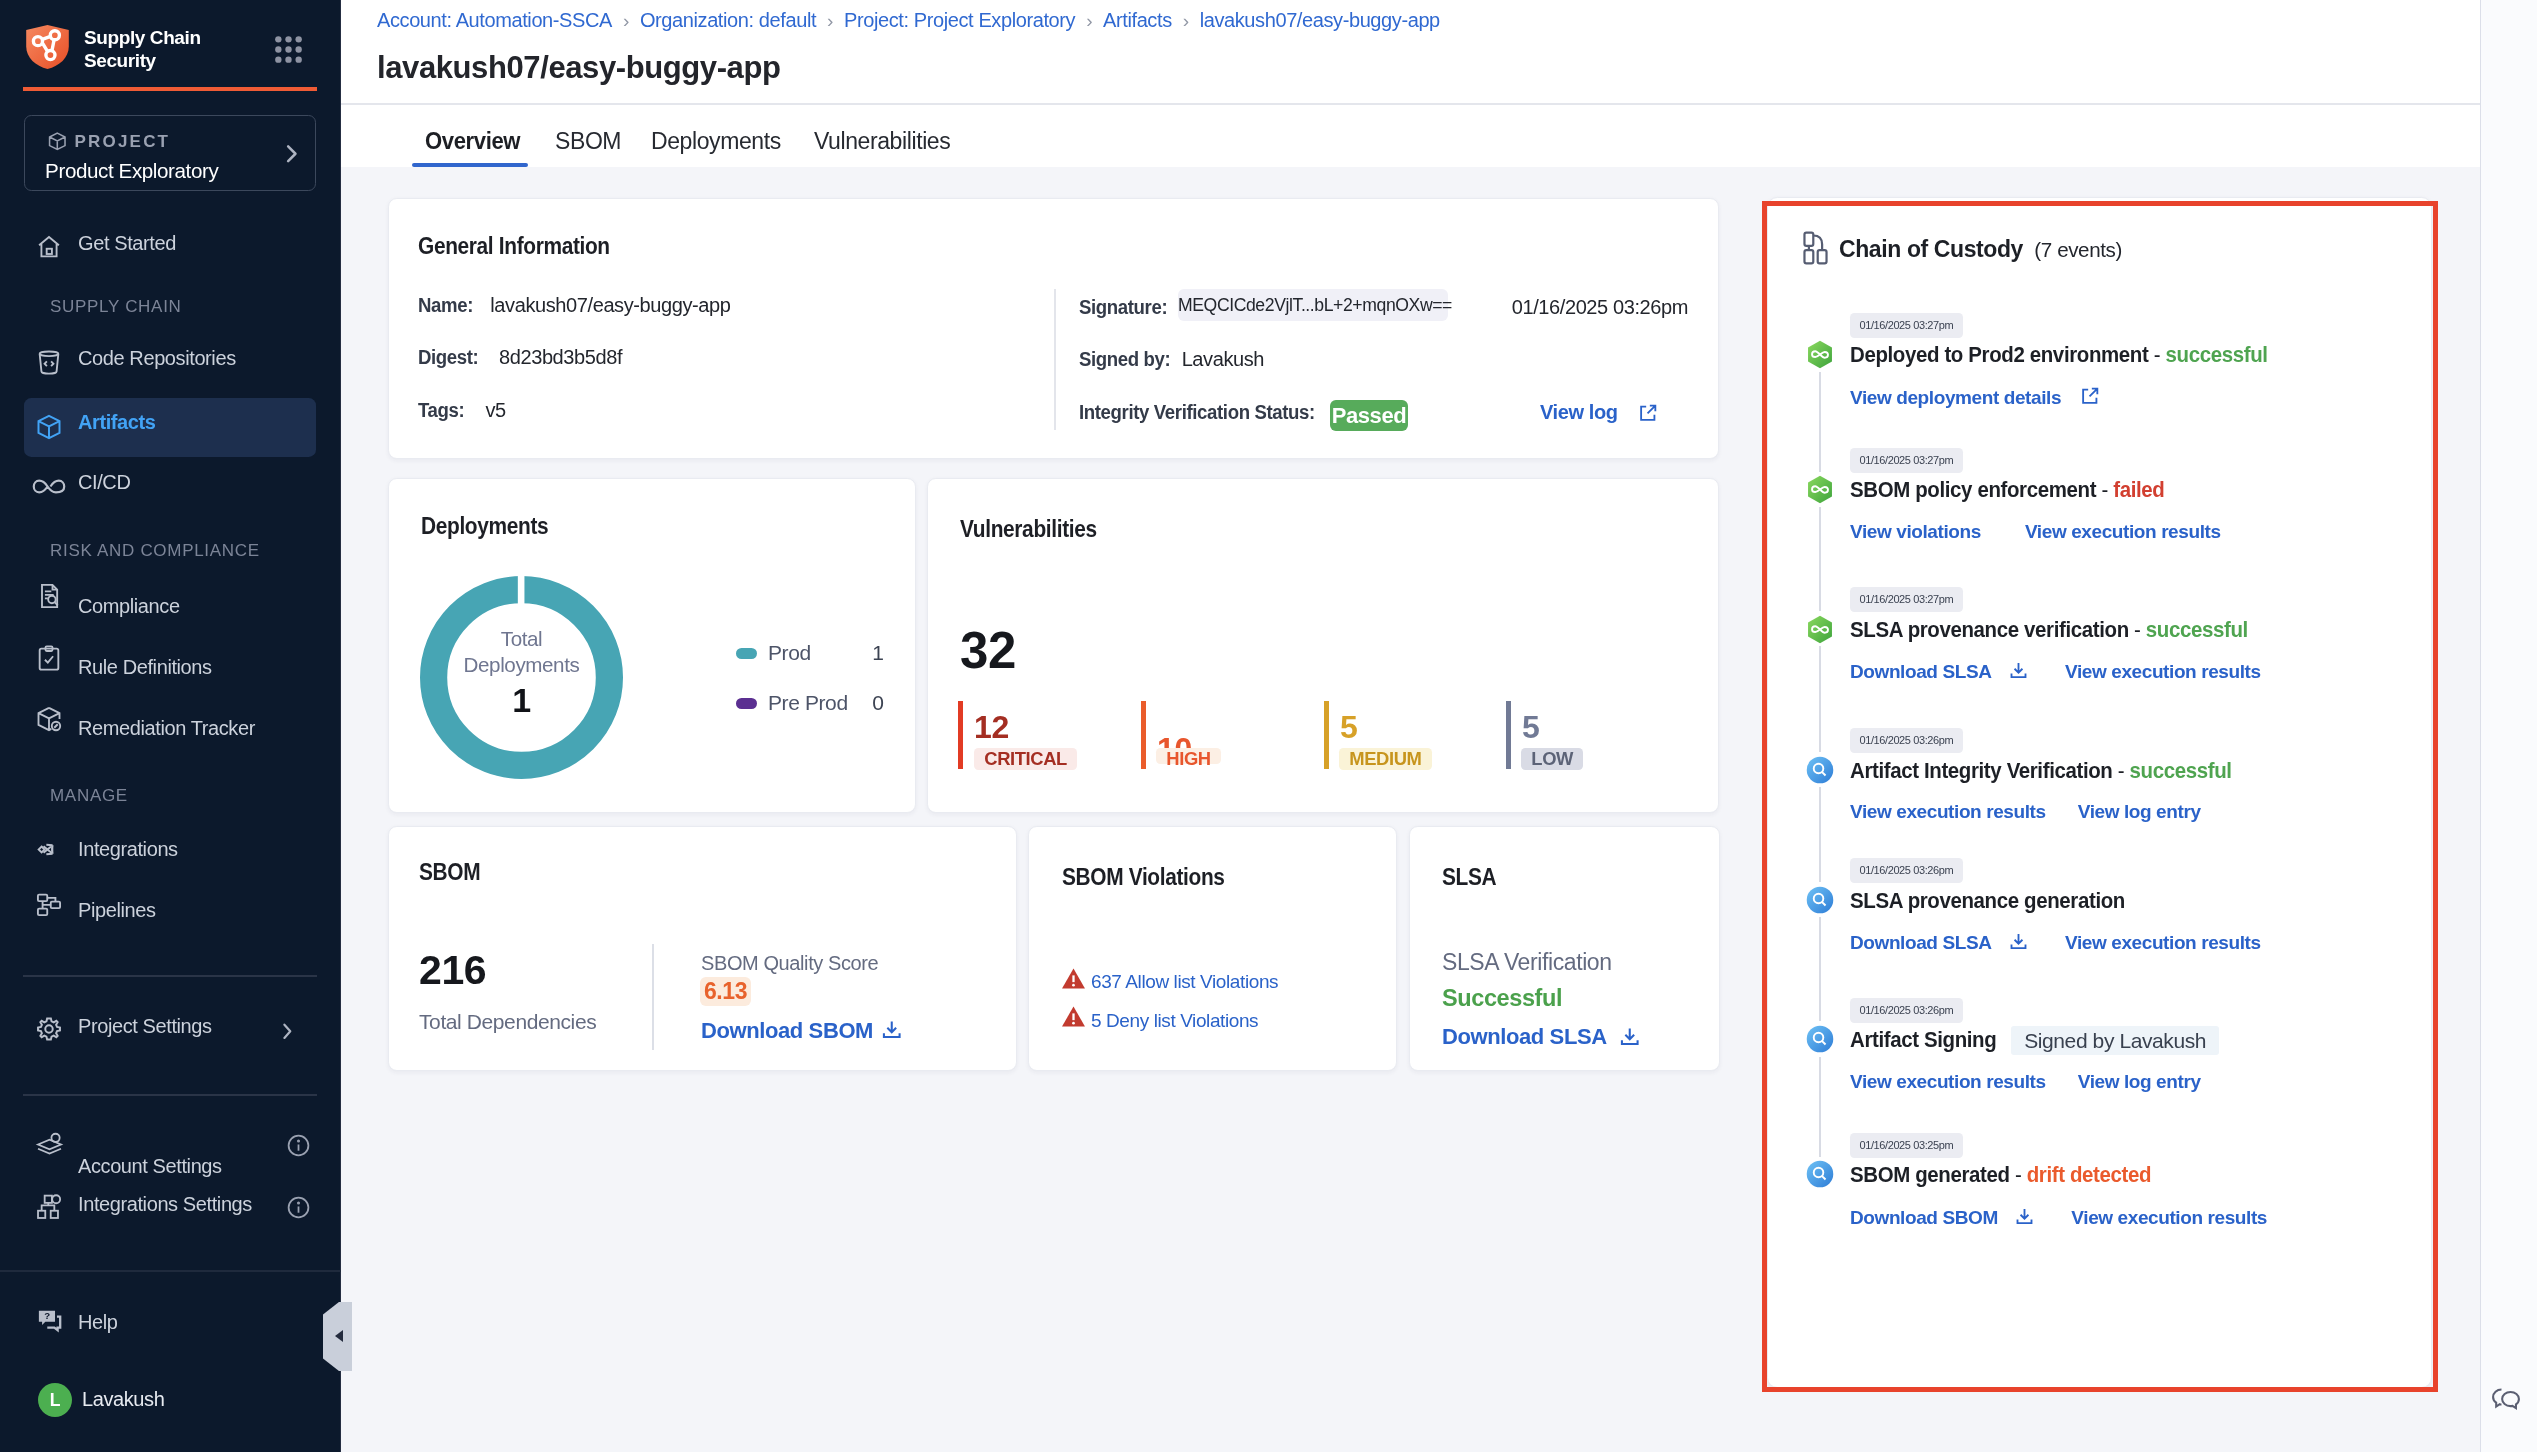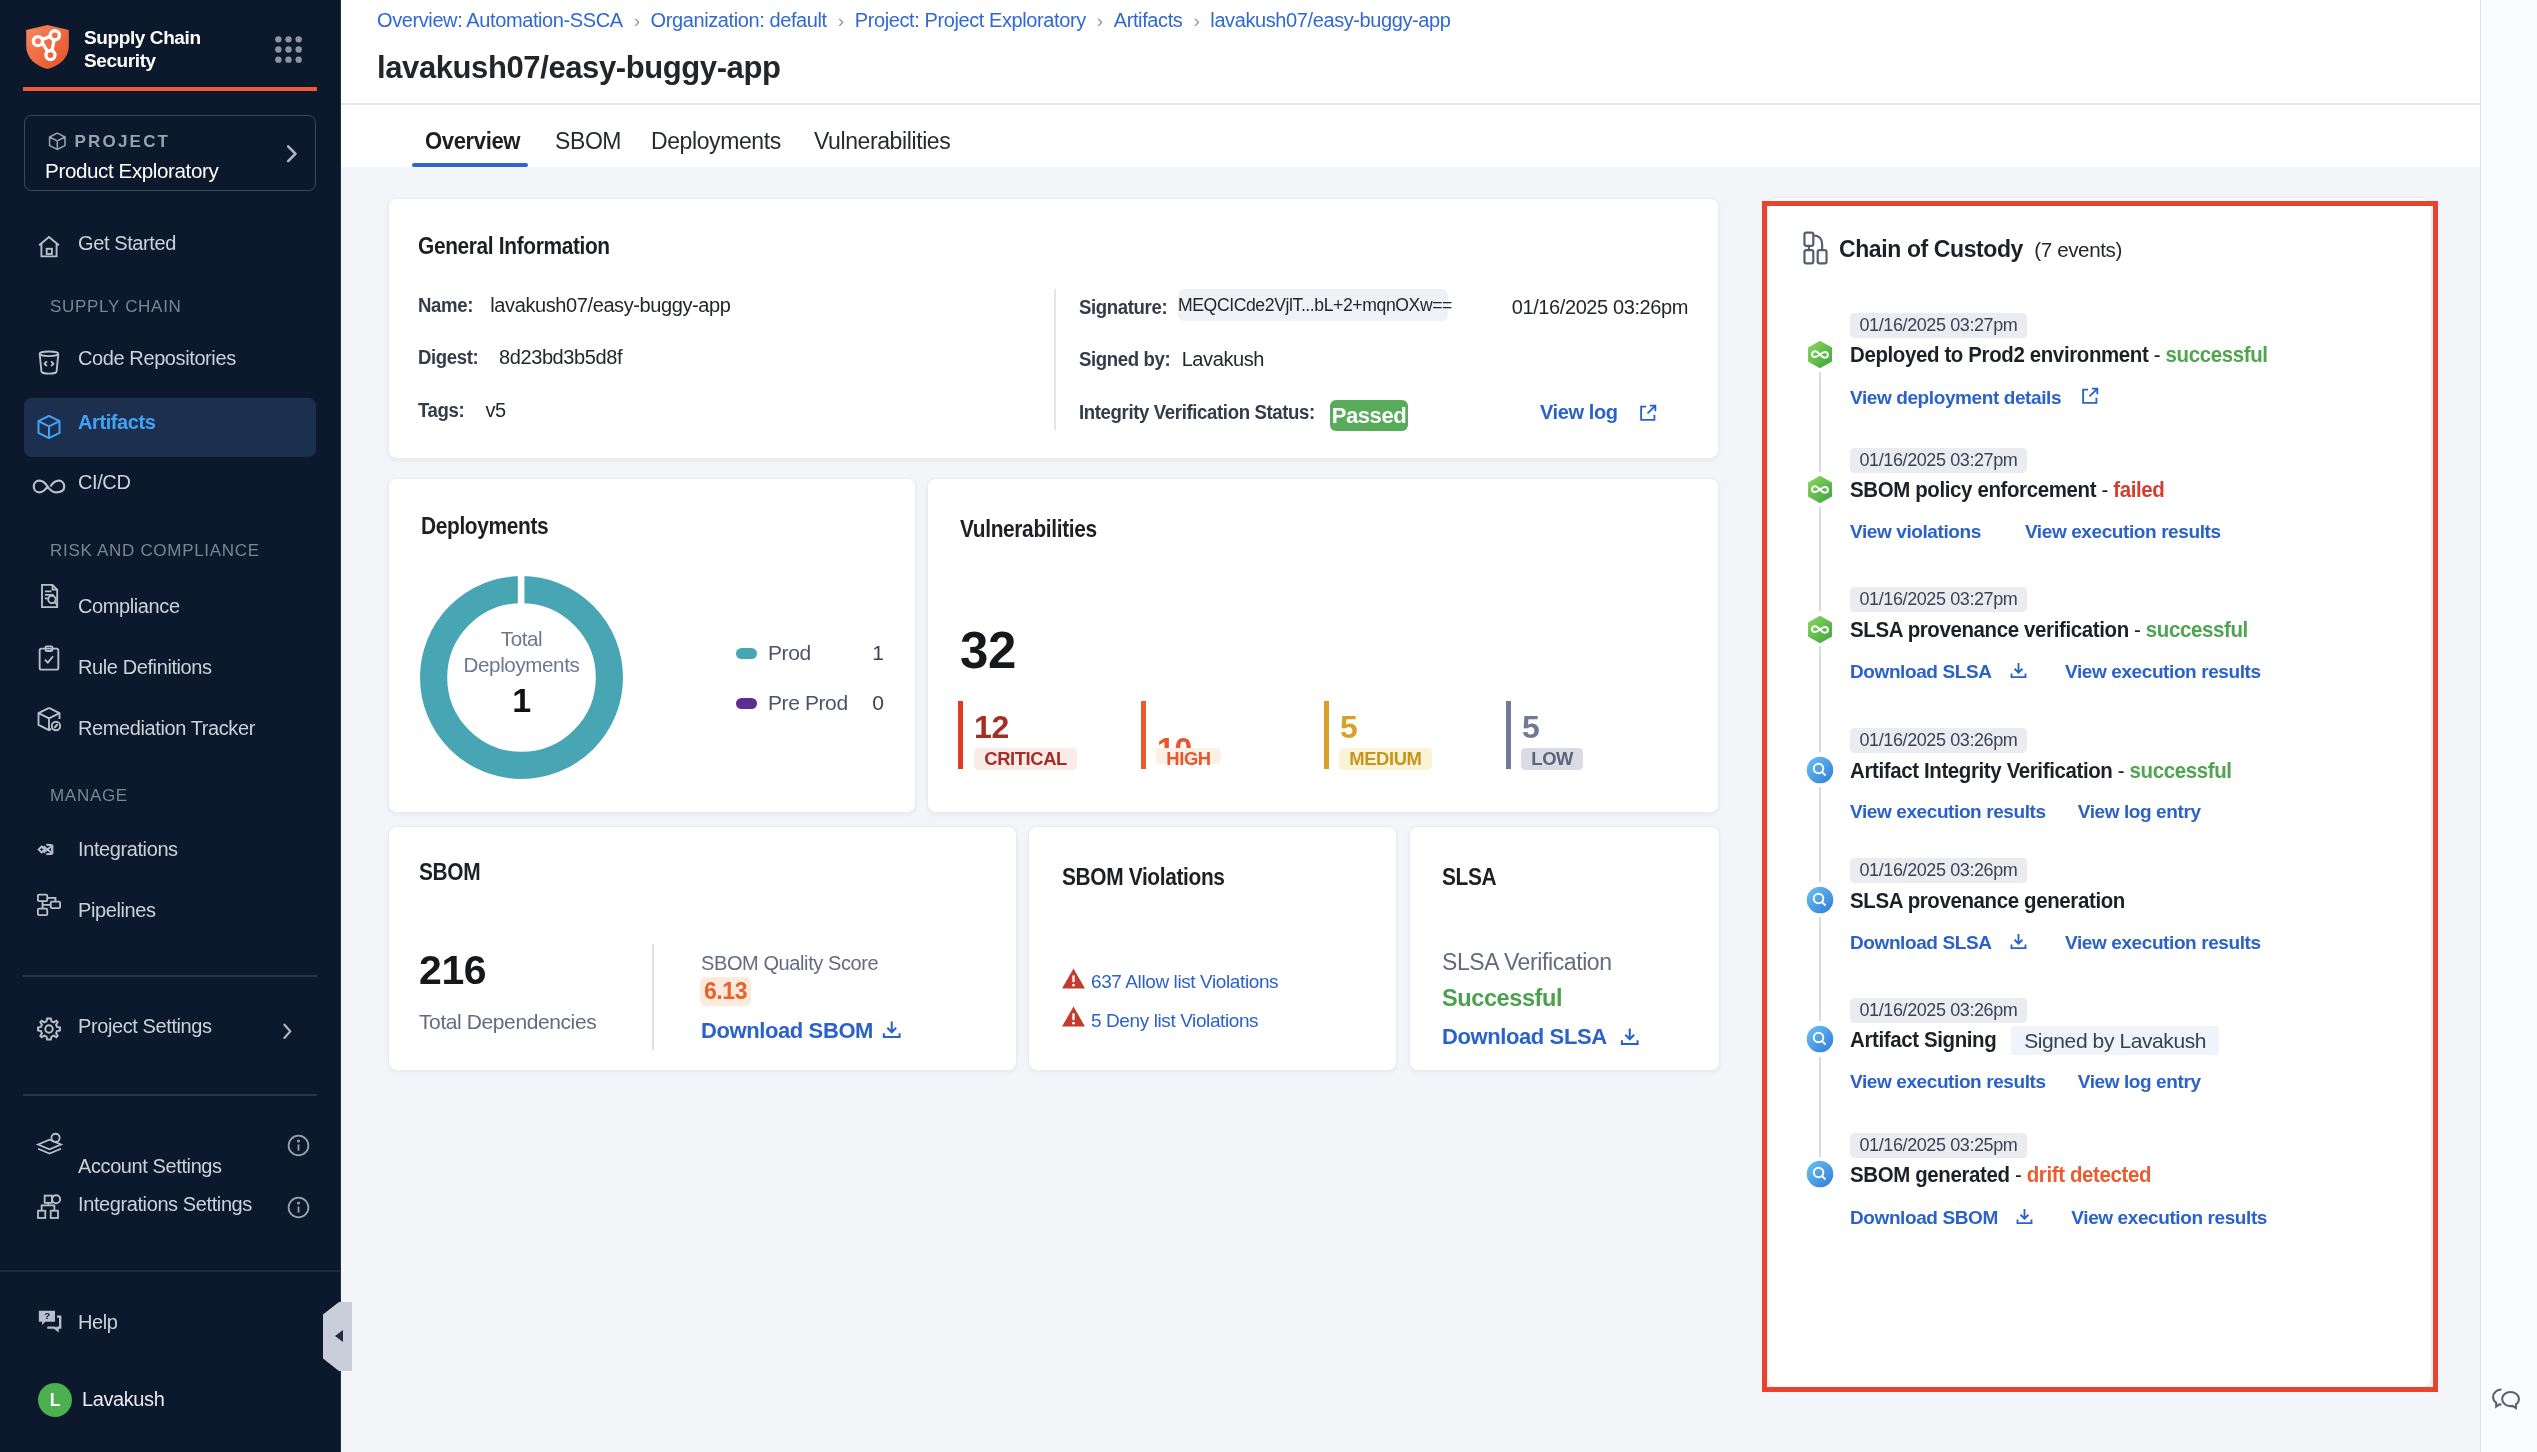--- a/index.html
+++ b/index.html
@@ -22,21 +22,21 @@
   .h2 { position:absolute; font-size:24px; font-weight:bold; color:#1d1f25; white-space:nowrap; transform:scaleX(0.87); transform-origin:0 0; }
   .lbl { font-weight:bold; color:#343b49; display:inline-block; transform:scaleX(0.93); transform-origin:0 0; }
   .val { color:#23262d; }
   .row30 { position:absolute; font-size:20px; white-space:nowrap; }
   .grey32 { position:absolute; font-size:21px; color:#646b80; white-space:nowrap; }
   .link { color:#2a62c9; font-weight:bold; white-space:nowrap; }
   
   #rail { position:absolute; left:2480px; top:0; width:58px; height:1452px; background:#fafbfd; border-left:1.5px solid #dcdfe9; }
   
   .datepill { position:absolute; background:#ebecf2; border-radius:4.4px; height:25px; line-height:25px;
-              font-size:18px; color:#3b4251; padding:0 9.5px; white-space:nowrap; }
+              font-size:11px; color:#3b4251; padding:0 9.5px; white-space:nowrap; }
   .evtitle { position:absolute; font-size:22px; font-weight:bold; color:#1d2026; white-space:nowrap; transform:scaleX(0.93); transform-origin:0 0; }
   .evlinks { position:absolute; font-size:19px; white-space:nowrap; }
   .evlinks a { color:#2a62c9; font-weight:bold; text-decoration:none; }
   .tline { position:absolute; left:1819px; width:1.5px; background:#d8dbe4; }
 </style>
 </head>
 <body>
 
 <div id="content"></div>
 
@@ -122,21 +122,21 @@
 <div class="h2" style="left:1442px; top:863px;">SLSA</div>
 <div class="grey32" style="left:1442px; top:949px; font-size:23px;">SLSA Verification</div>
 <div class="abs" style="left:1442px; top:985px; font-size:23.5px; font-weight:bold; color:#4ba14c;">Successful</div>
 <div class="abs link" style="left:1442px; top:1024px; font-size:22px;">Download SLSA</div>
 <svg class="abs" style="left:1618px; top:1025px;" width="23.5" height="23.5" viewBox="0 0 24 24" fill="none" stroke="#2a62c9" stroke-width="2.1">
     <path d="M12 3.5 V14 M7.5 10 L12 14.5 L16.5 10"></path>
     <path d="M4 15.5 V19.5 H20 V15.5"></path>
   </svg>
 <div id="header">
   <div class="abs" style="left:36px; top:8.8px; white-space:nowrap;">
-    <span class="crumb">Overview: Automation-SSCA</span><span class="crumbsep">›</span><span class="crumb">Organization: default</span><span class="crumbsep">›</span><span class="crumb">Project: Project Exploratory</span><span class="crumbsep">›</span><span class="crumb">Artifacts</span><span class="crumbsep">›</span><span class="crumb">lavakush07/easy-buggy-app</span>
+    <span class="crumb">Account: Automation-SSCA</span><span class="crumbsep">›</span><span class="crumb">Organization: default</span><span class="crumbsep">›</span><span class="crumb">Project: Project Exploratory</span><span class="crumbsep">›</span><span class="crumb">Artifacts</span><span class="crumbsep">›</span><span class="crumb">lavakush07/easy-buggy-app</span>
   </div>
   <div class="abs" style="left:36px; top:50px; font-size:31px; font-weight:bold; color:#23252b;">lavakush07/easy-buggy-app</div>
   <div class="abs" style="left:0; top:103px; width:2139px; height:1.5px; background:#e4e6ec;"></div>
   <div class="abs" style="left:84px; top:128px; font-size:23px; font-weight:bold; color:#1d1f24; transform:scaleX(0.96); transform-origin:0 0;">Overview</div>
   <div class="abs" style="left:214px; top:128px; font-size:23px; color:#272a31;">SBOM</div>
   <div class="abs" style="left:310px; top:128px; font-size:23px; color:#272a31;">Deployments</div>
   <div class="abs" style="left:473px; top:128px; font-size:23px; color:#272a31;">Vulnerabilities</div>
   <div class="abs" style="left:71px; top:163px; width:116px; height:4.4px; border-radius:2.2px; background:#3166cd;"></div>
 </div>
 

